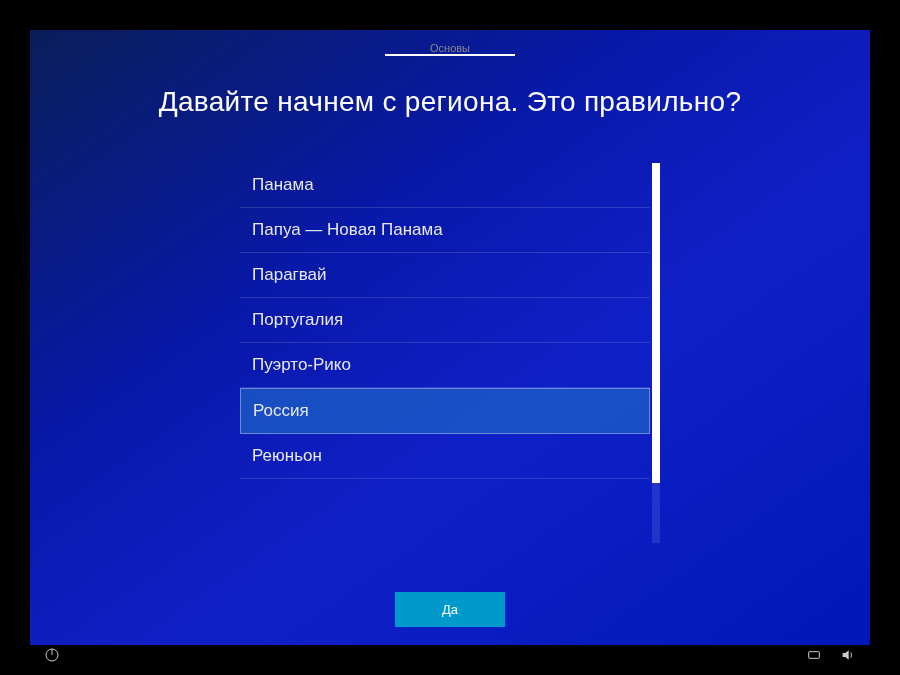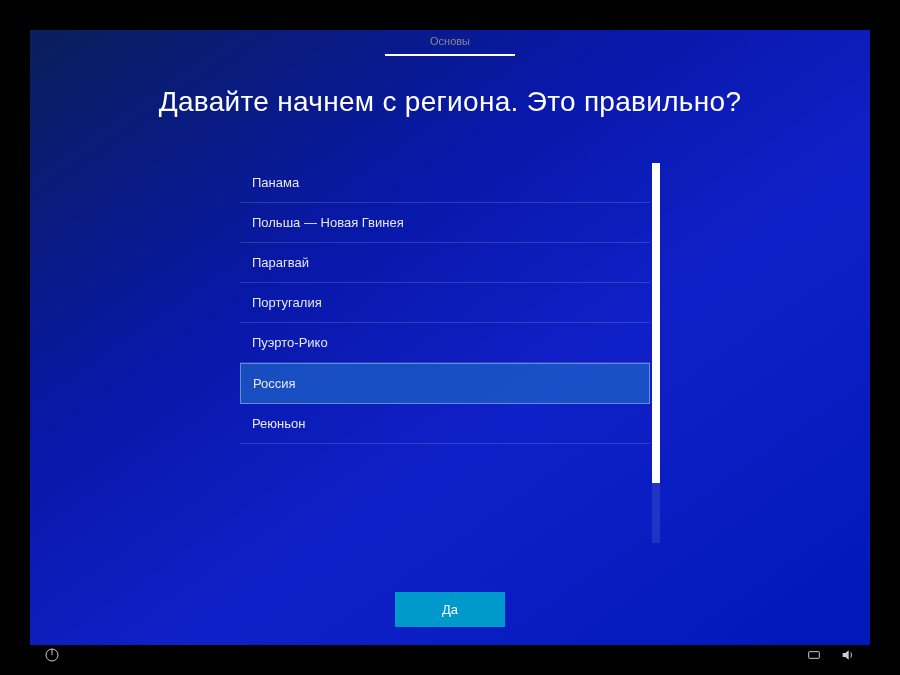--- a/index.html
+++ b/index.html
@@ -21,21 +21,21 @@
       left: 30px;
       right: 30px;
       bottom: 30px;
       background: linear-gradient(145deg, #0a1e5a 0%, #0818a8 35%, #1020c8 60%, #0018b8 100%);
       display: flex;
       flex-direction: column;
     }
     .top-tabs {
       display: flex;
       justify-content: center;
-      padding-top: 1px;
+      padding-top: 8px;
       height: 24px;
     }
     .tab {
       color: #888;
       font-size: 11px;
       padding: 4px 28px;
       position: relative;
     }
     .tab-indicator {
       height: 2px;
@@ -64,21 +64,21 @@
       height: 380px;
       display: flex;
     }
     .region-list {
       flex: 1;
       display: flex;
       flex-direction: column;
     }
     .region-item {
       color: #e8e8f0;
-      font-size: 13px;
+      font-size: 17px;
       padding: 12px 12px;
       border-bottom: 1px solid rgba(255,255,255,0.15);
       cursor: pointer;
     }
     .region-item.selected {
       background: rgba(30, 100, 200, 0.7);
       border: 1px solid rgba(255,255,255,0.35);
     }
     .scrollbar {
       width: 8px;
@@ -147,21 +147,21 @@
     <div class="tab">Основы</div>
   </div>
   <div class="tab-indicator"></div>
 
   <div class="content">
     <h1 class="title">Давайте начнем с региона. Это правильно?</h1>
 
     <div class="list-container">
       <div class="region-list">
         <div class="region-item">Панама</div>
-        <div class="region-item">Польша — Новая Гвинея</div>
+        <div class="region-item">Папуа — Новая Панама</div>
         <div class="region-item">Парагвай</div>
         <div class="region-item">Португалия</div>
         <div class="region-item">Пуэрто-Рико</div>
         <div class="region-item selected">Россия</div>
         <div class="region-item">Реюньон</div>
       </div>
       <div class="scrollbar">
         <div class="scrollbar-thumb"></div>
       </div>
     </div>

